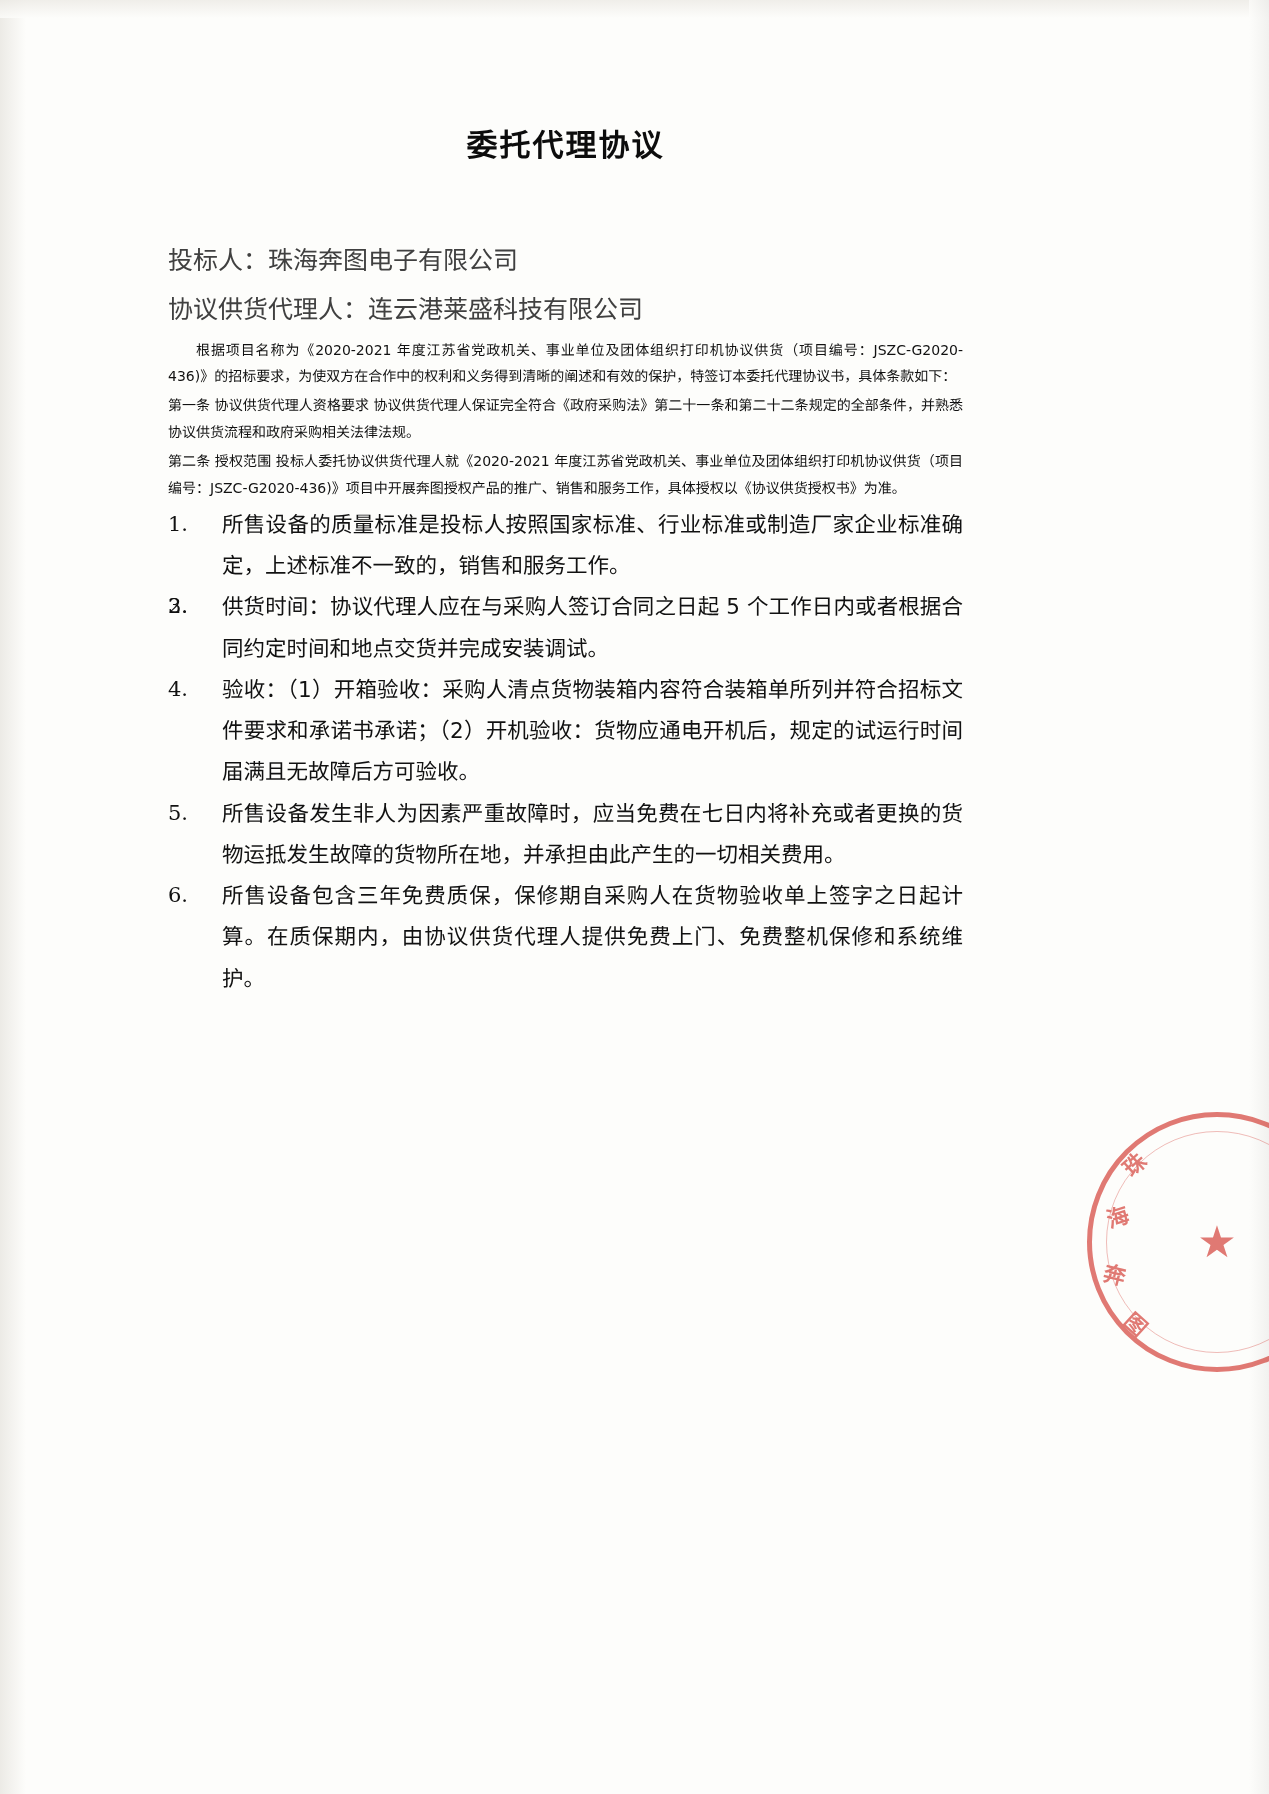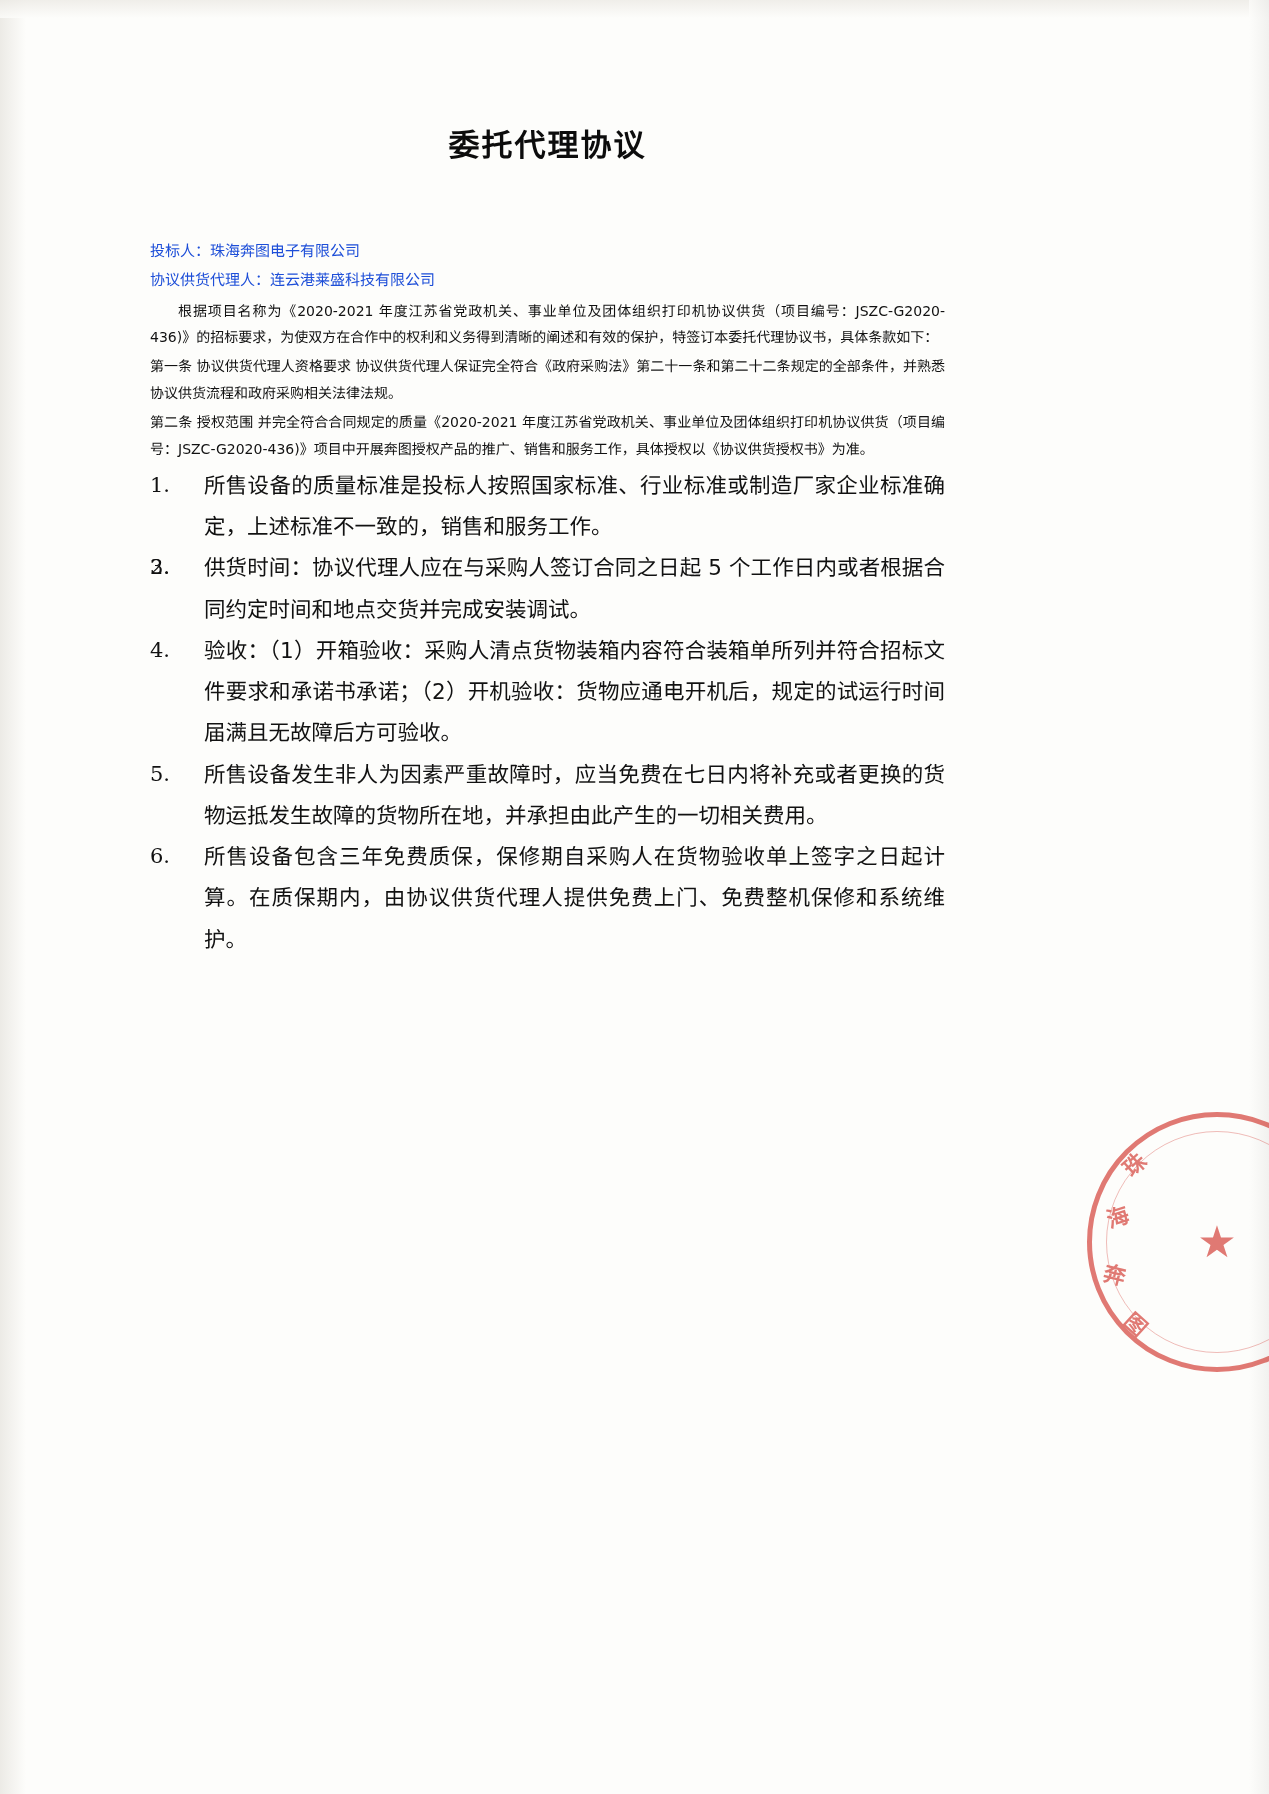--- a/index.html
+++ b/index.html
@@ -36,37 +36,37 @@
   }
   .scan-edge-right {
     position: absolute;
     right: 0; top: 0;
     width: 20px; height: 100%;
     background: linear-gradient(to left, #ececea 0%, #fdfdfb 100%);
     opacity: 0.7;
   }
   .content {
     position: absolute;
-    left: 150px;
+    left: 168px;
     top: 120px;
     width: 795px;
   }
   .doc-title {
     text-align: center;
     font-size: 31px;
     font-weight: bold;
     letter-spacing: 2px;
     margin: 0 0 72px 0;
     font-family: "DejaVu Sans", "Liberation Sans", sans-serif;
     color: #0c0c0c;
   }
   .party-line {
-    font-size: 15px;
+    font-size: 25px;
     line-height: 1.95;
-    color: #1d4ed8;
+    color: #404040;
   }
   .para {
     font-size: 14px;
     line-height: 1.92;
     text-align: justify;
     color: #111111;
     margin: 0;
   }
   .para.indent {
     text-indent: 2em;
@@ -164,21 +164,21 @@
 
     <p class="para indent blk">根据项目名称为《2020-2021 年度江苏省党政机关、事业单位及团体组织打印机协议供货（项目编号：JSZC-G2020-436)》的招标要求，为使双方在合作中的权利和义务得到清晰的阐述和有效的保护，特签订本委托代理协议书，具体条款如下：</p>
 
     <p class="para blk">
       <span class="clause-title">第一条 协议供货代理人资格要求</span>
       <span>协议供货代理人保证完全符合《政府采购法》第二十一条和第二十二条规定的全部条件，并熟悉协议供货流程和政府采购相关法律法规。</span>
     </p>
 
     <p class="para blk">
       <span class="clause-title">第二条 授权范围</span>
-      <span>并完全符合合同规定的质量</span><span class="underline">《2020-2021 年度江苏省党政机关、事业单位及团体组织打印机协议供货（项目编号：JSZC-G2020-436)》</span><span>项目中开展奔图授权产品的推广、销售和服务工作，具体授权以《协议供货授权书》为准。</span>
+      <span>投标人委托协议供货代理人就</span><span class="underline">《2020-2021 年度江苏省党政机关、事业单位及团体组织打印机协议供货（项目编号：JSZC-G2020-436)》</span><span>项目中开展奔图授权产品的推广、销售和服务工作，具体授权以《协议供货授权书》为准。</span>
     </p>
 
 
     <ol class="numlist">
       <li>
         <span class="num">1.</span>
         <span>所售设备的质量标准是投标人按照国家标准、行业标准或制造厂家企业标准确定，上述标准不一致的，销售和服务工作。</span>
       </li>
       <li>
         <span class="num">2.</span>

